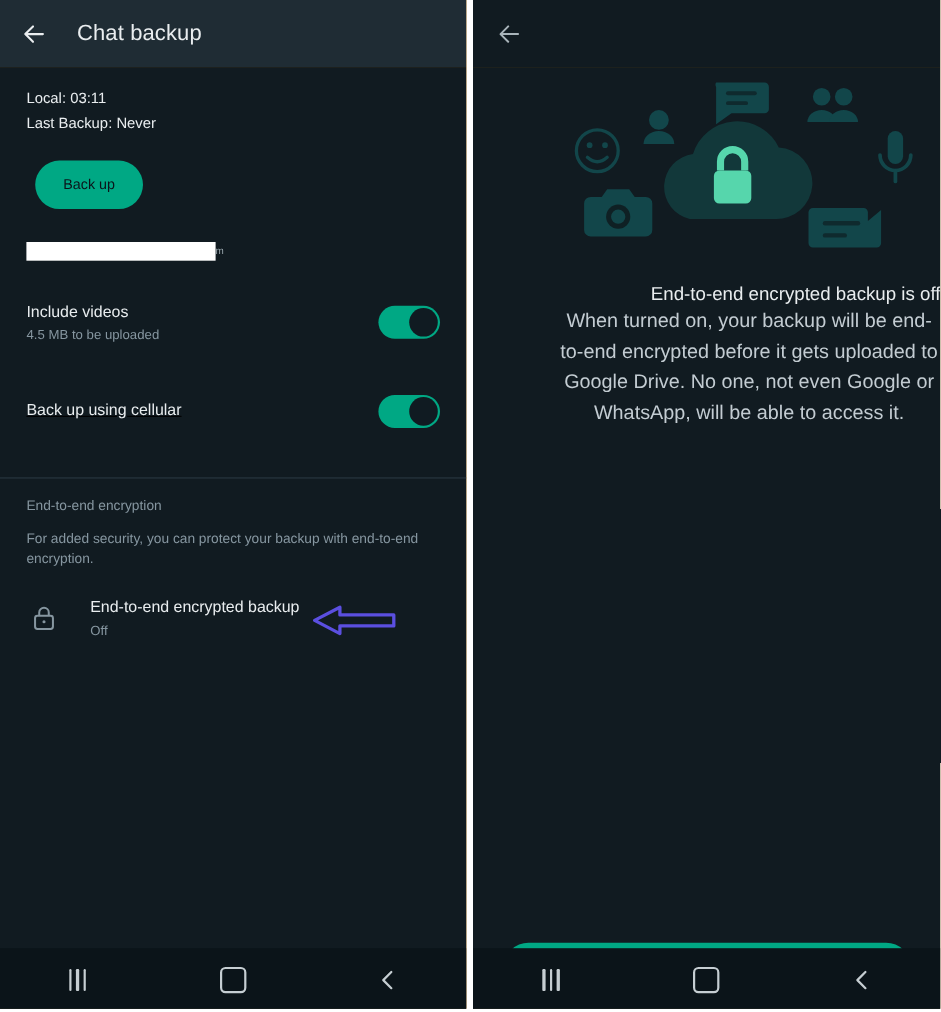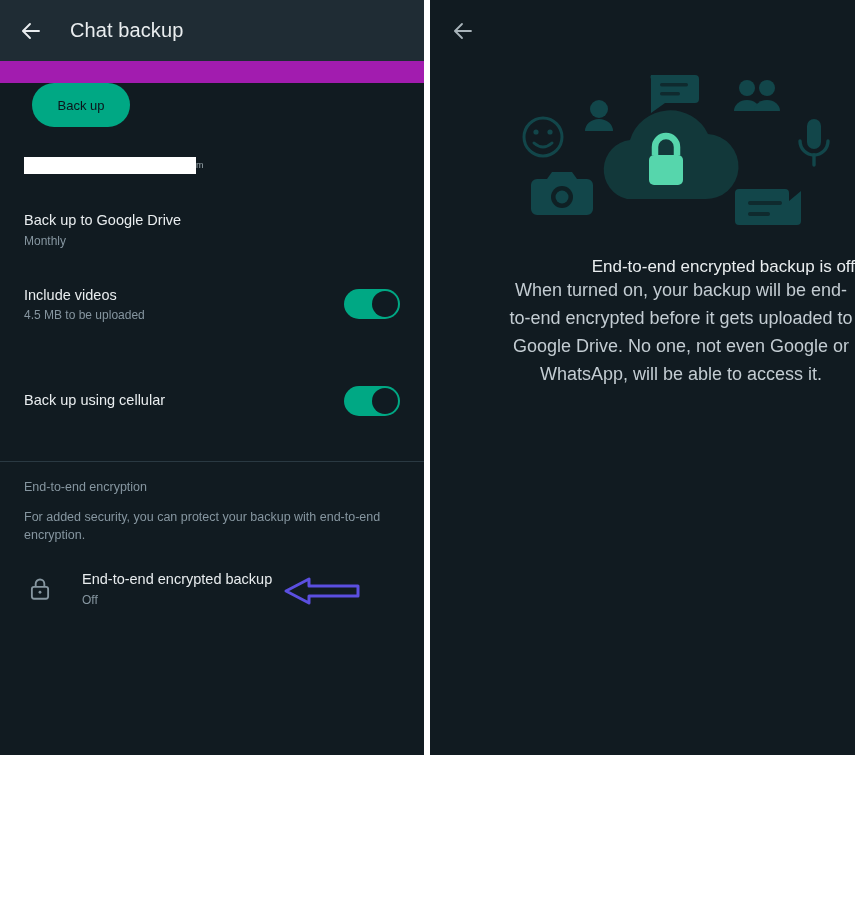--- a/index.html
+++ b/index.html
@@ -15,23 +15,23 @@
   }
   .screens {
     position: relative;
     width: 855px;
     height: 920px;
     display: flex;
     background: #ffffff;
   }
   .panel {
     position: relative;
-    height: 755px;
+    height: 917px;
     overflow: hidden;
-    background: #a21caf;
+    background: #a16207;
   }
   .panel-left  { width: 424px; }
   .panel-gap   { width: 6px; background: #ffffff; height: 920px; }
   .panel-right { width: 425px; }
 
   
   .appbar {
     height: 61px;
     background: #1f2c34;
     display: flex;
@@ -122,21 +122,21 @@
   }
 
   .drive-row { margin-top: 37px; }
 
   .toggle-row {
     display: flex;
     align-items: center;
     justify-content: space-between;
     margin-top: 38px;
   }
-  .toggle-row.second { margin-top: 64px; }
+  .toggle-row.second { margin-top: 48px; text-decoration: underline; }
   .toggle {
     width: 56px;
     height: 30px;
     border-radius: 15px;
     background: #00a884;
     position: relative;
     flex: 0 0 auto;
     cursor: pointer;
   }
   .toggle .knob {
@@ -272,33 +272,33 @@
           <polyline points="11,5 4,12 11,19"></polyline>
         </svg>
       </div>
       <div class="appbar-title">Chat backup</div>
     </div>
 
     <div class="body-left">
 
 
 
+      <div class="stat-block">
+        <div class="stat">Local: 03:11</div>
+        <div class="stat">Last Backup: Never</div>
+      </div>
 
       <button class="backup-btn">Back up</button>
 
       <div class="row google-account">
         <div class="redact-bar">
           <div class="redact-tail">m</div>
         </div>
       </div>
 
-      <div class="row drive-row">
-        <div class="row-title">Back up to Google Drive</div>
-        <div class="row-sub">Monthly</div>
-      </div>
 
       <div class="row toggle-row">
         <div>
           <div class="row-title">Include videos</div>
           <div class="row-sub">4.5 MB to be uploaded</div>
         </div>
         <div class="toggle">
           <div class="knob"></div>
         </div>
       </div>

